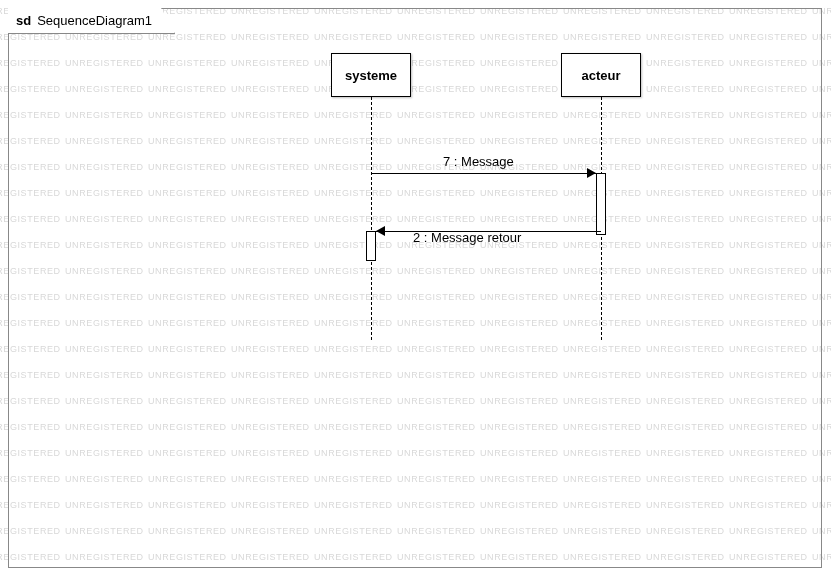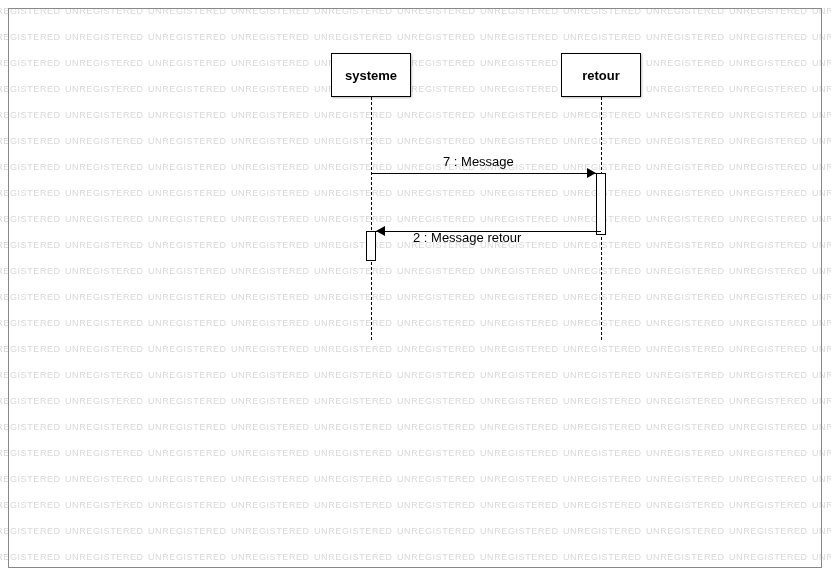--- a/index.html
+++ b/index.html
@@ -371,29 +371,33 @@
       <div class="wm" style="left: 397px; top: 552px; color: rgb(216, 216, 216);">UNREGISTERED</div>
       <div class="wm" style="left: 480px; top: 552px; color: rgb(216, 216, 216);">UNREGISTERED</div>
       <div class="wm" style="left: 563px; top: 552px; color: rgb(216, 216, 216);">UNREGISTERED</div>
       <div class="wm" style="left: 646px; top: 552px; color: rgb(216, 216, 216);">UNREGISTERED</div>
       <div class="wm" style="left: 729px; top: 552px; color: rgb(216, 216, 216);">UNREGISTERED</div>
       <div class="wm" style="left: 812px; top: 552px; color: rgb(216, 216, 216);">UNREGISTERED</div>
     </div>
 
   <div id="frame"></div>
 
+  <div id="frame-tab">
+    <span class="kind">sd</span>
+    <span>SequenceDiagram1</span>
+  </div>
 
   <div id="elements">
       <div class="lifeline-dash" style="left: 371px; top: 97px; height: 243px;"></div>
       <div class="lifeline-box" style="left: 331px; top: 53px; width: 80px; height: 44px;">
         <span>systeme</span>
       </div>
       <div class="lifeline-dash" style="left: 601px; top: 97px; height: 243px;"></div>
       <div class="lifeline-box" style="left: 561px; top: 53px; width: 80px; height: 44px;">
-        <span>retour</span>
+        <span>acteur</span>
       </div>
       <div class="activation" style="left: 596px; top: 173px; width: 10px; height: 62px;"></div>
       <div class="activation" style="left: 366px; top: 231px; width: 10px; height: 30px;"></div>
       <div class="msg-line" style="left: 371px; top: 173px; width: 225px;"></div>
       <div class="arrow-right" style="top: 168px; left: 587px;"></div>
       <div class="msg-label" style="left: 443px; top: 154px;">7 : Message</div>
       <div class="msg-line" style="left: 376px; top: 231px; width: 225px;"></div>
       <div class="arrow-left" style="top: 226px; left: 376px;"></div>
       <div class="msg-label" style="left: 413px; top: 230px;">2 : Message retour</div>
     </div>

